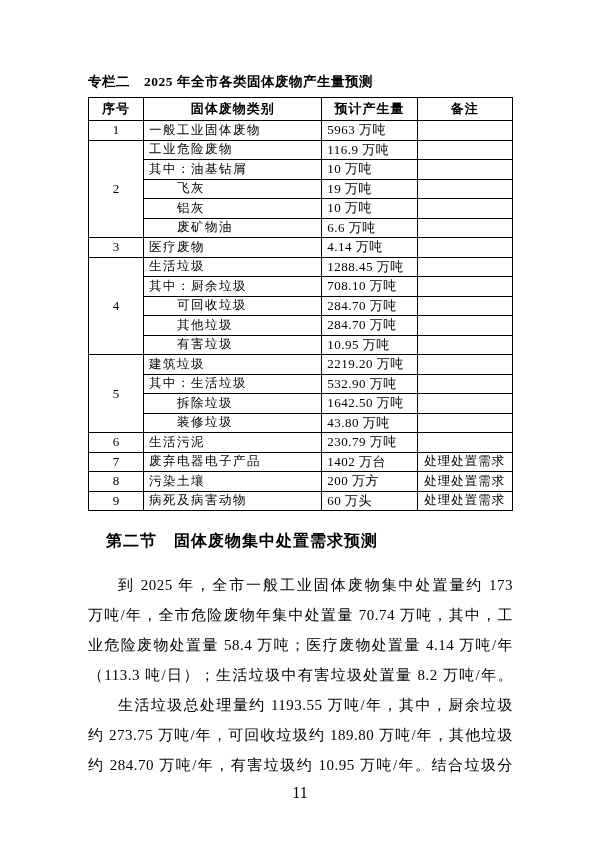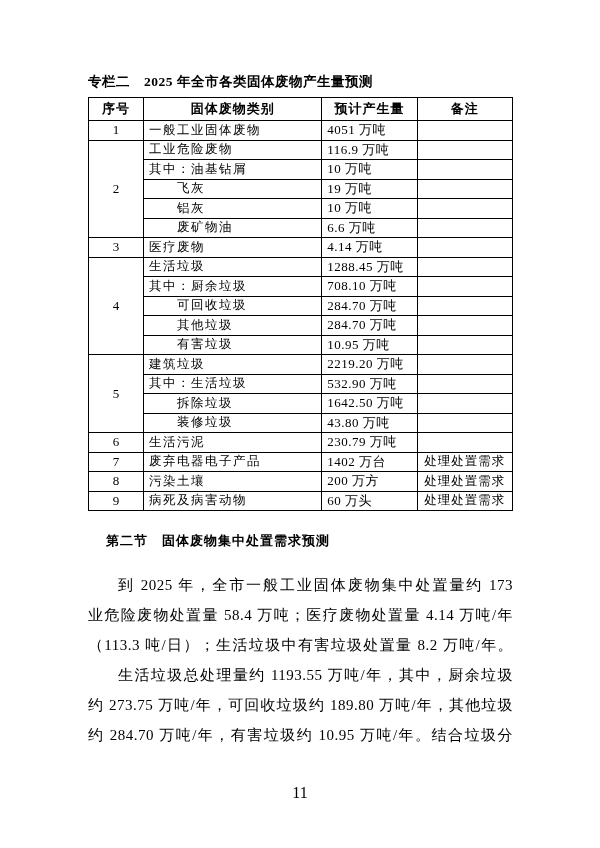--- a/index.html
+++ b/index.html
@@ -21,21 +21,21 @@
   th, td { border: 1px solid #000; vertical-align: middle; }
   th { height: 23px; font-weight: 700; text-align: center; font-size: 13px; letter-spacing: 1px; }
   td { height: 19.5px; font-size: 12.5px; }
   td.seq { text-align: center; font-size: 13px; }
   td.cat { text-align: left; padding-left: 5px; letter-spacing: 1.5px; }
   td.cat.ind { padding-left: 33px; }
   td.amt { text-align: left; padding-left: 5px; font-size: 13px; letter-spacing: .5px; }
   td.rem { text-align: center; letter-spacing: 1px; }
 
   .section-heading {
-    margin-top: 19px; font-size: 13px; font-weight: 700;
+    margin-top: 19px; font-size: 16px; font-weight: 700;
     text-indent: 18px; letter-spacing: 1px; line-height: 22px;
   }
   .body-text { margin-top: 18px; font-size: 15px; }
   .para-line {
     line-height: 30px; letter-spacing: .5px;
     text-align: justify; text-align-last: justify;
   }
   .para-line.first { text-indent: 2em; }
 
   .page-number {
@@ -63,21 +63,21 @@
           <th>序号</th>
           <th>固体废物类别</th>
           <th>预计产生量</th>
           <th>备注</th>
         </tr>
       </thead>
       <tbody>
           <tr>
             <td class="seq" rowspan="1">1</td>
             <td class="cat">一般工业固体废物</td>
-            <td class="amt">4051 万吨</td>
+            <td class="amt">5963 万吨</td>
             <td class="rem"></td>
           </tr>
           <tr>
             <td class="seq" rowspan="5">2</td>
             <td class="cat">工业危险废物</td>
             <td class="amt">116.9 万吨</td>
             <td class="rem"></td>
           </tr>
           <tr>
             <td class="cat">其中：油基钻屑</td>
@@ -176,20 +176,21 @@
             <td class="amt">60 万头</td>
             <td class="rem">处理处置需求</td>
           </tr>
         </tbody>
     </table>
 
     <div class="section-heading">第二节　固体废物集中处置需求预测</div>
 
     <div class="body-text">
         <div class="para-line first">到 2025 年，全市一般工业固体废物集中处置量约 173</div>
+        <div class="para-line">万吨/年，全市危险废物年集中处置量 70.74 万吨，其中，工</div>
         <div class="para-line">业危险废物处置量 58.4 万吨；医疗废物处置量 4.14 万吨/年</div>
         <div class="para-line">（113.3 吨/日）；生活垃圾中有害垃圾处置量 8.2 万吨/年。</div>
         <div class="para-line first">生活垃圾总处理量约 1193.55 万吨/年，其中，厨余垃圾</div>
         <div class="para-line">约 273.75 万吨/年，可回收垃圾约 189.80 万吨/年，其他垃圾</div>
         <div class="para-line">约 284.70 万吨/年，有害垃圾约 10.95 万吨/年。结合垃圾分</div>
       </div>
 
   </div>
 
   <div class="page-number">11</div>

